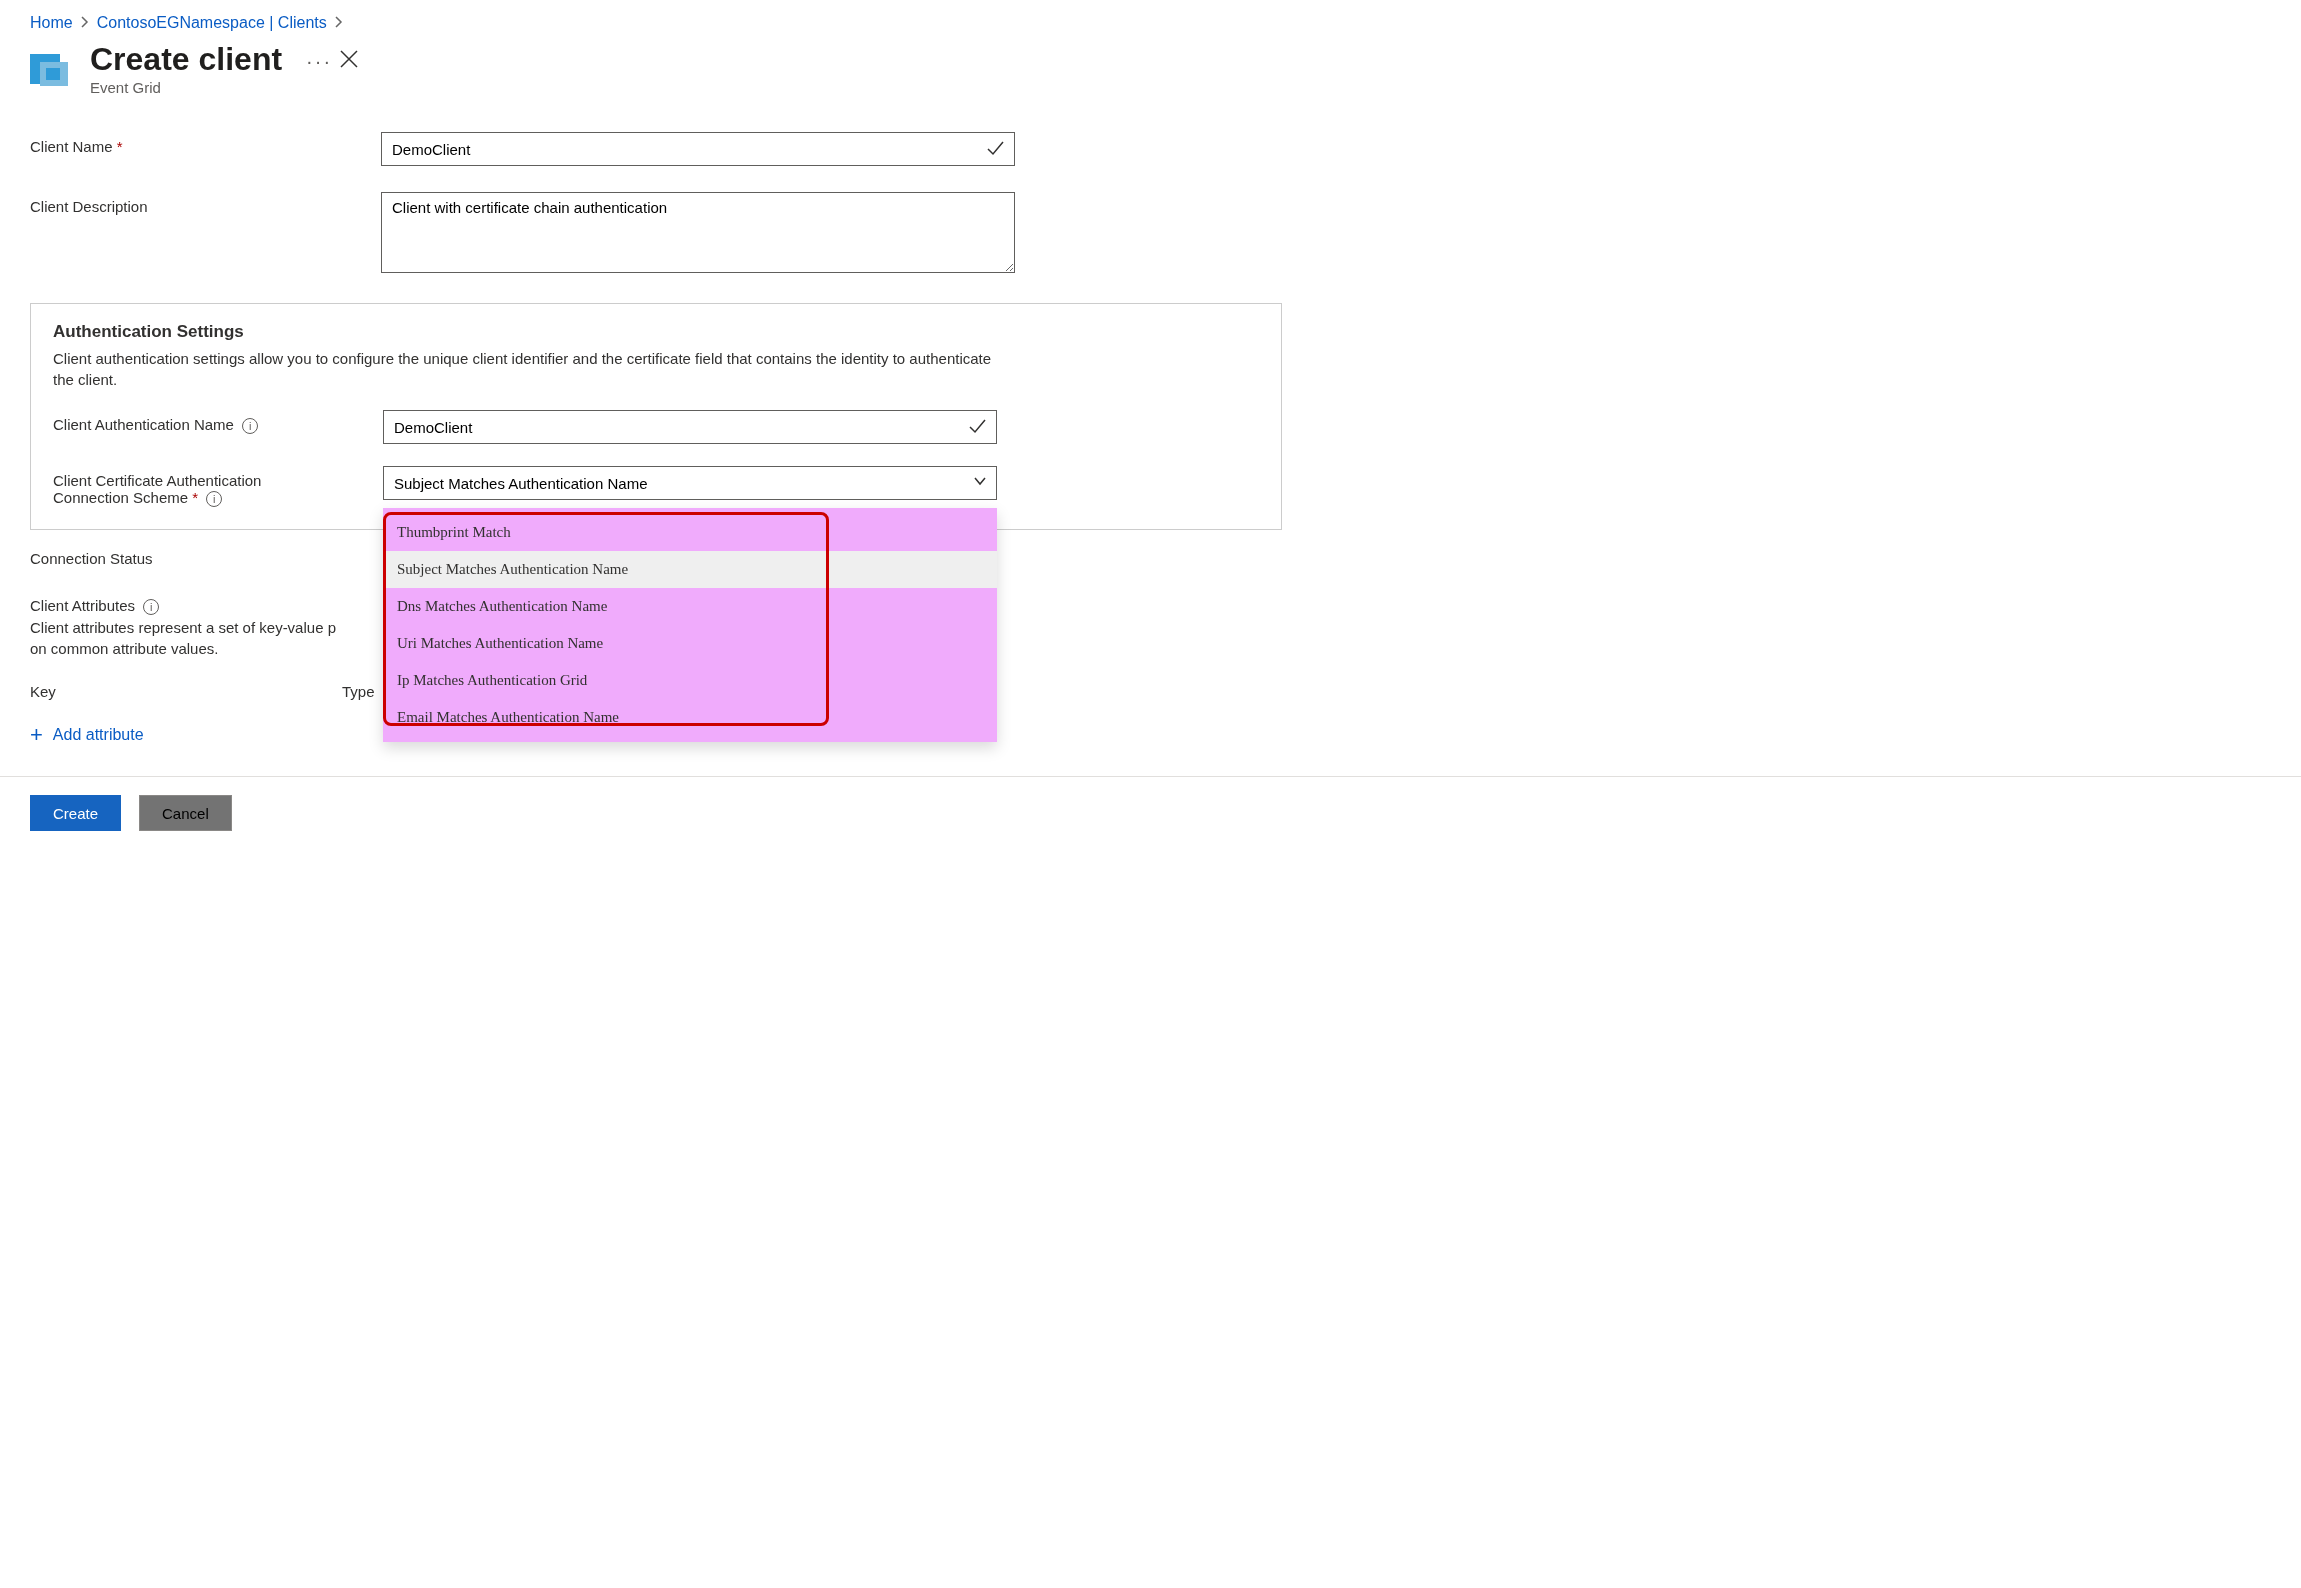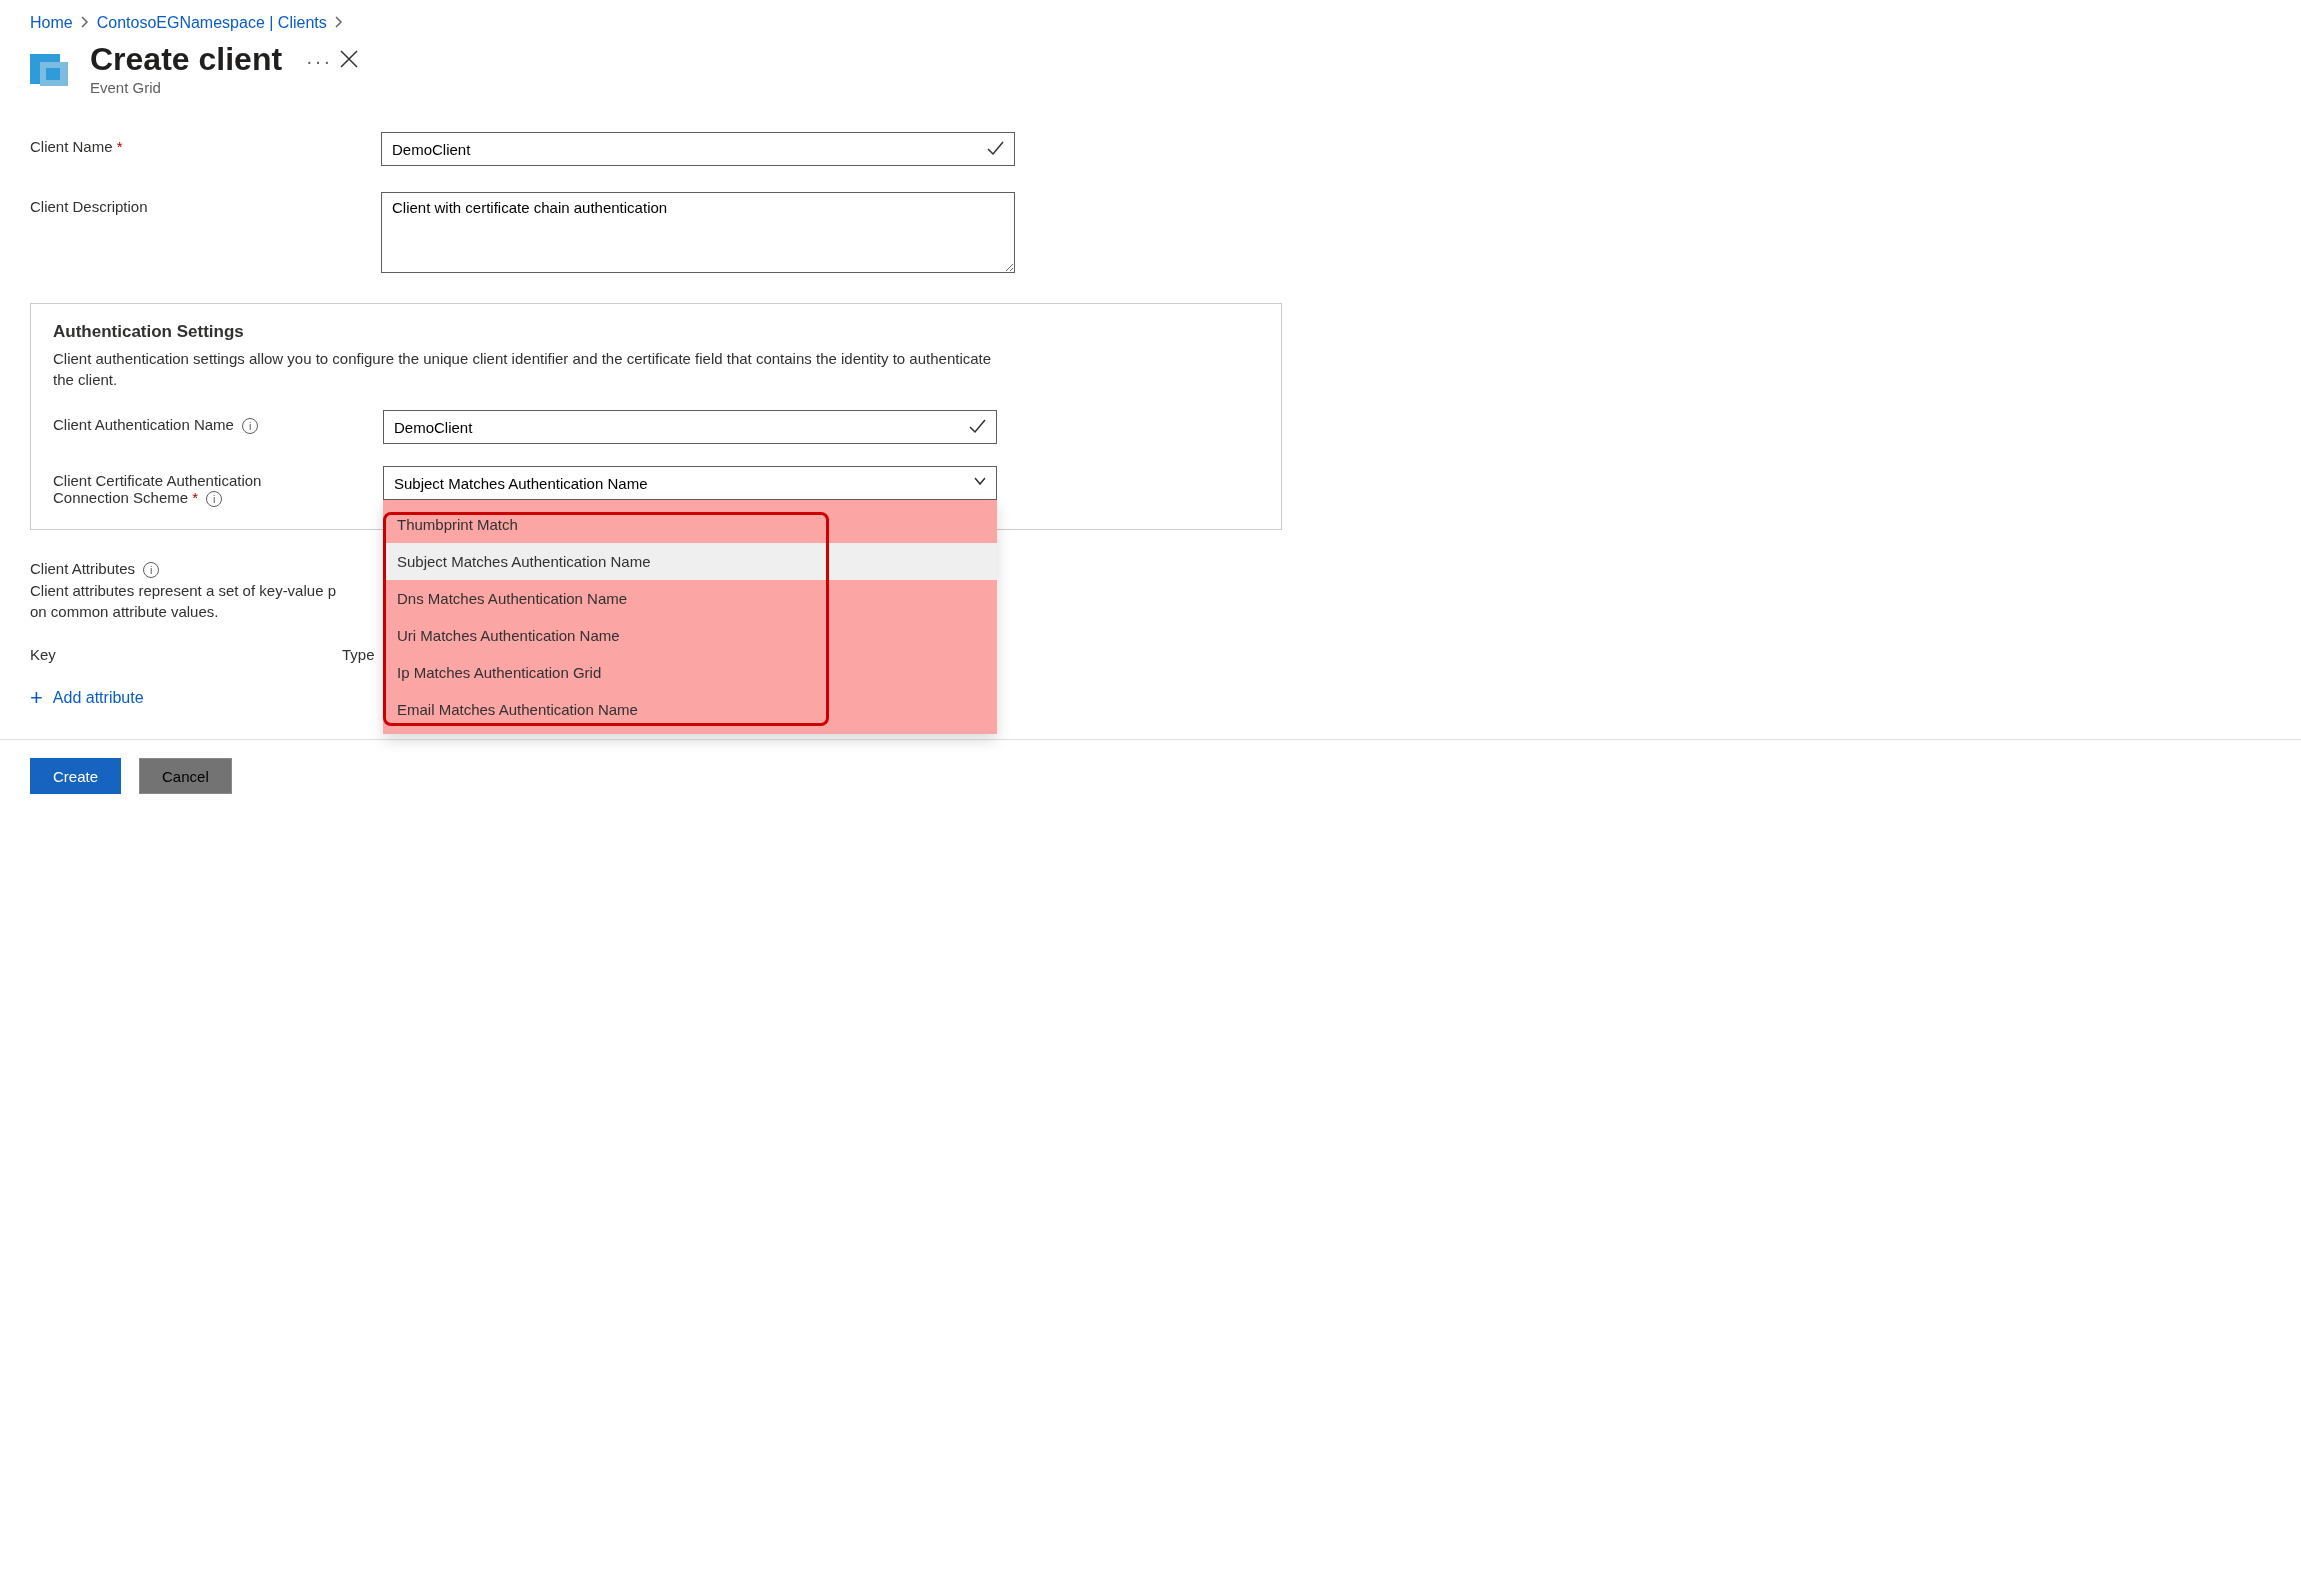--- a/index.html
+++ b/index.html
@@ -24,21 +24,21 @@
   input[type=text].azinput, .azselect { width:100%; height:34px; border:1px solid #605e5c; padding:4px 34px 4px 10px; font-size:15px; font-family:inherit; background:#fff;}
   textarea.aztextarea { width:100%; height:81px; border:1px solid #605e5c; padding:6px 10px; font-size:15px; font-family:inherit; resize:both;}
   .rel { position:relative; }
   .check-ic { position:absolute; right:10px; top:6px; color:#323130; }
   .chev-down-ic { position:absolute; right:10px; top:8px; color:#323130; }
   .panel { border:1px solid #cccccc; padding:18px 22px 22px 22px; margin-bottom:20px;}
   .panel-title { font-weight:600; font-size:17px; margin-bottom:6px;}
   .panel-desc { font-size:15px; color:#323130; margin-bottom:20px; max-width:950px; line-height:1.4;}
   .info-ic { display:inline-flex; align-items:center; justify-content:center; width:16px; height:16px; border:1px solid #605e5c; border-radius:50%; font-size:11px; color:#605e5c; vertical-align:middle; margin-left:4px; font-style:normal;}
   .dropdown-wrap { position:relative; width:614px;}
-  .dropdown-list { position:absolute; top:34px; left:0; right:0; background:#fca5a5; box-shadow:0 6px 14px rgba(0,0,0,0.15); z-index:20; padding:6px 0;}
+  .dropdown-list { position:absolute; top:42px; left:0; right:0; background:#f0abfc; box-shadow:0 6px 14px rgba(0,0,0,0.15); z-index:20; padding:6px 0;font-family:Liberation Serif, serif;}
   .dd-item { padding:10px 14px; font-size:15px; cursor:pointer; }
   .dd-item.selected { background:#efefef; }
   .highlight-box { position:absolute; top:46px; left:0; width:446px; height:214px; border:3px solid #c00; border-radius:8px; pointer-events:none; z-index:30;}
   .section-label { font-size:15px; margin-top:8px;}
   .attr-desc { font-size:15px; color:#323130; max-width:970px; margin-top:2px; line-height:1.4;}
   .cols-header { display:flex; margin-top:24px; font-size:15px;}
   .col-key { width:312px;}
   .col-type { width:198px;}
   .add-row { display:flex; align-items:center; gap:10px; margin-top:22px; color:#0a5cc4; cursor:pointer; font-size:16px;}
   .plus { font-size:22px; font-weight:300;}
@@ -153,20 +153,21 @@
             <div class="dd-item">Uri Matches Authentication Name</div>
             <div class="dd-item">Ip Matches Authentication Grid</div>
             <div class="dd-item">Email Matches Authentication Name</div>
           </div>
           <div class="highlight-box"></div>
         </div>
       </div>
     </div>
 
     <div class="behind">
+      <div class="section-label" style="margin-top:18px;">Connection Status</div>
 
       <div class="section-label" style="margin-top:30px;">
         <span>Client Attributes</span>
         <span class="info-ic">i</span>
       </div>
       <div class="attr-desc">
         <span>Client attributes represent a set of key-value p</span><br>
         <span>on common attribute values.</span>
       </div>
 

